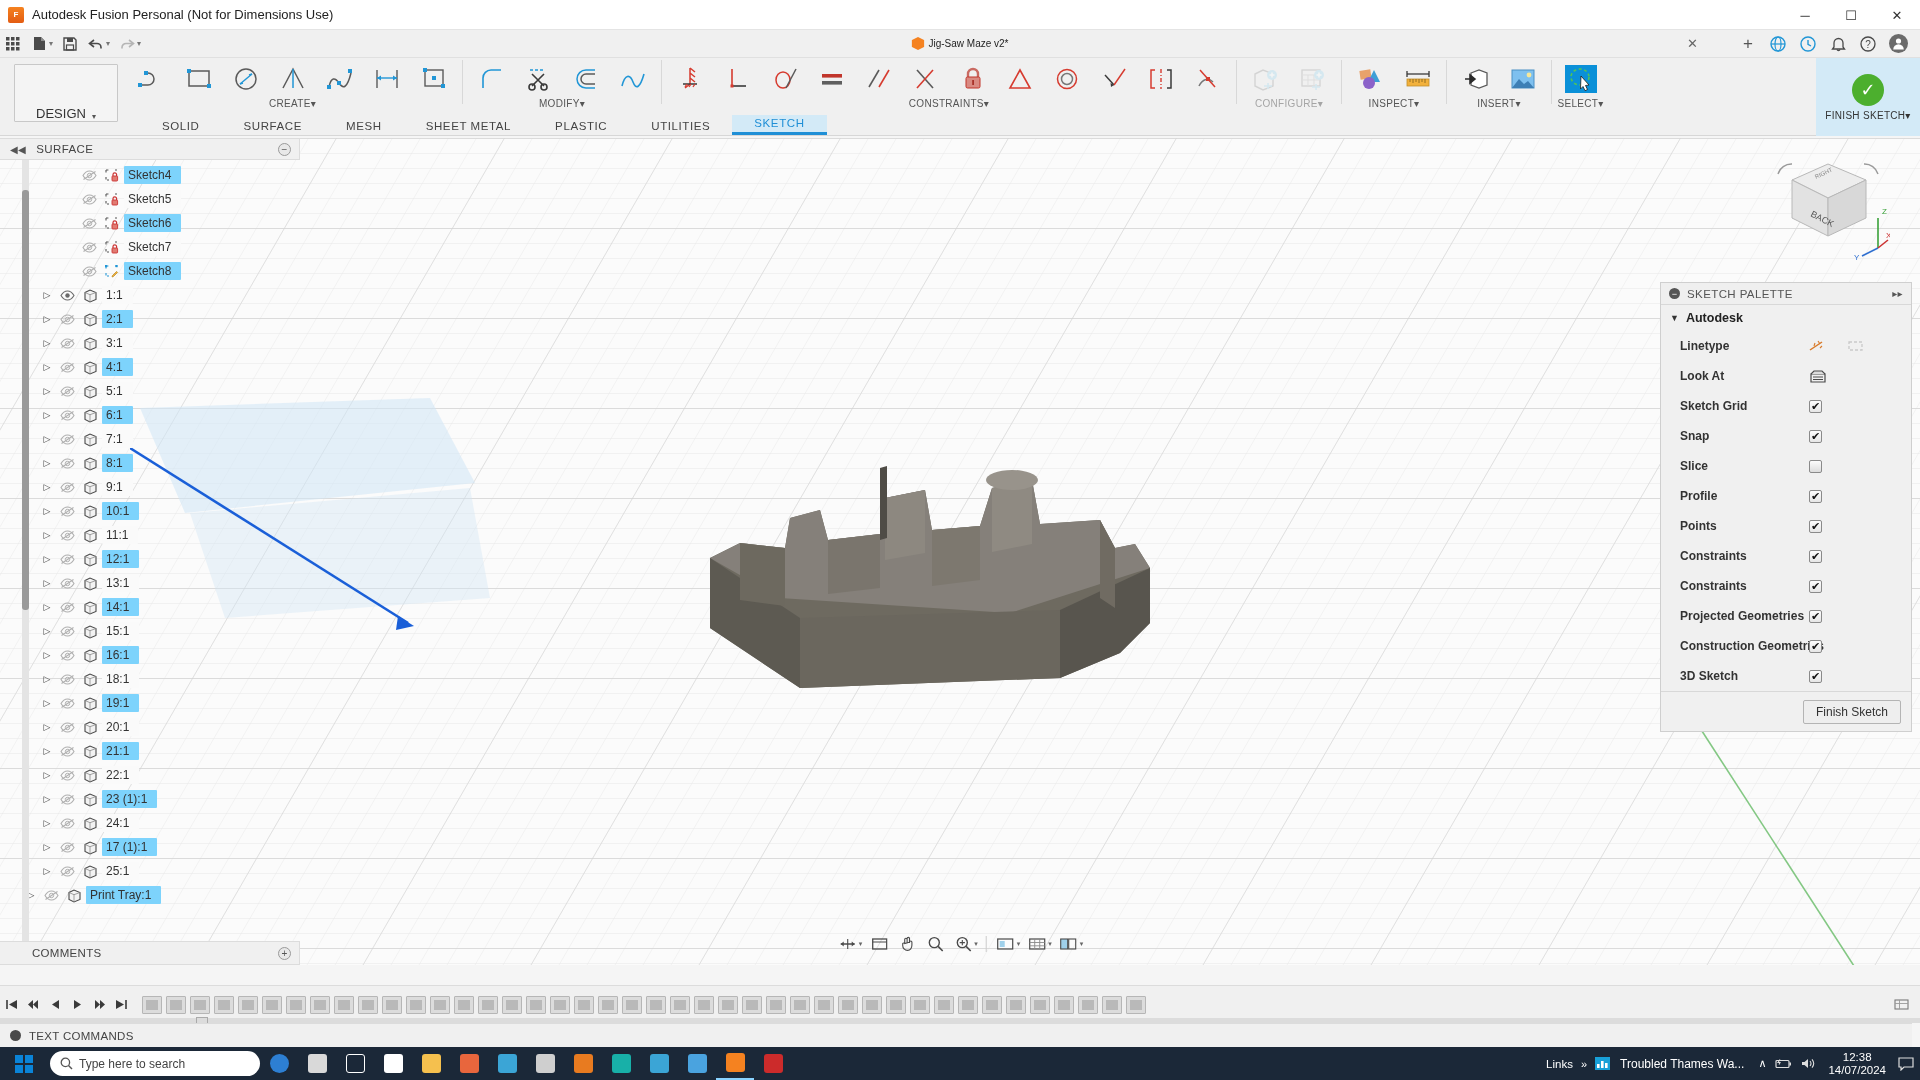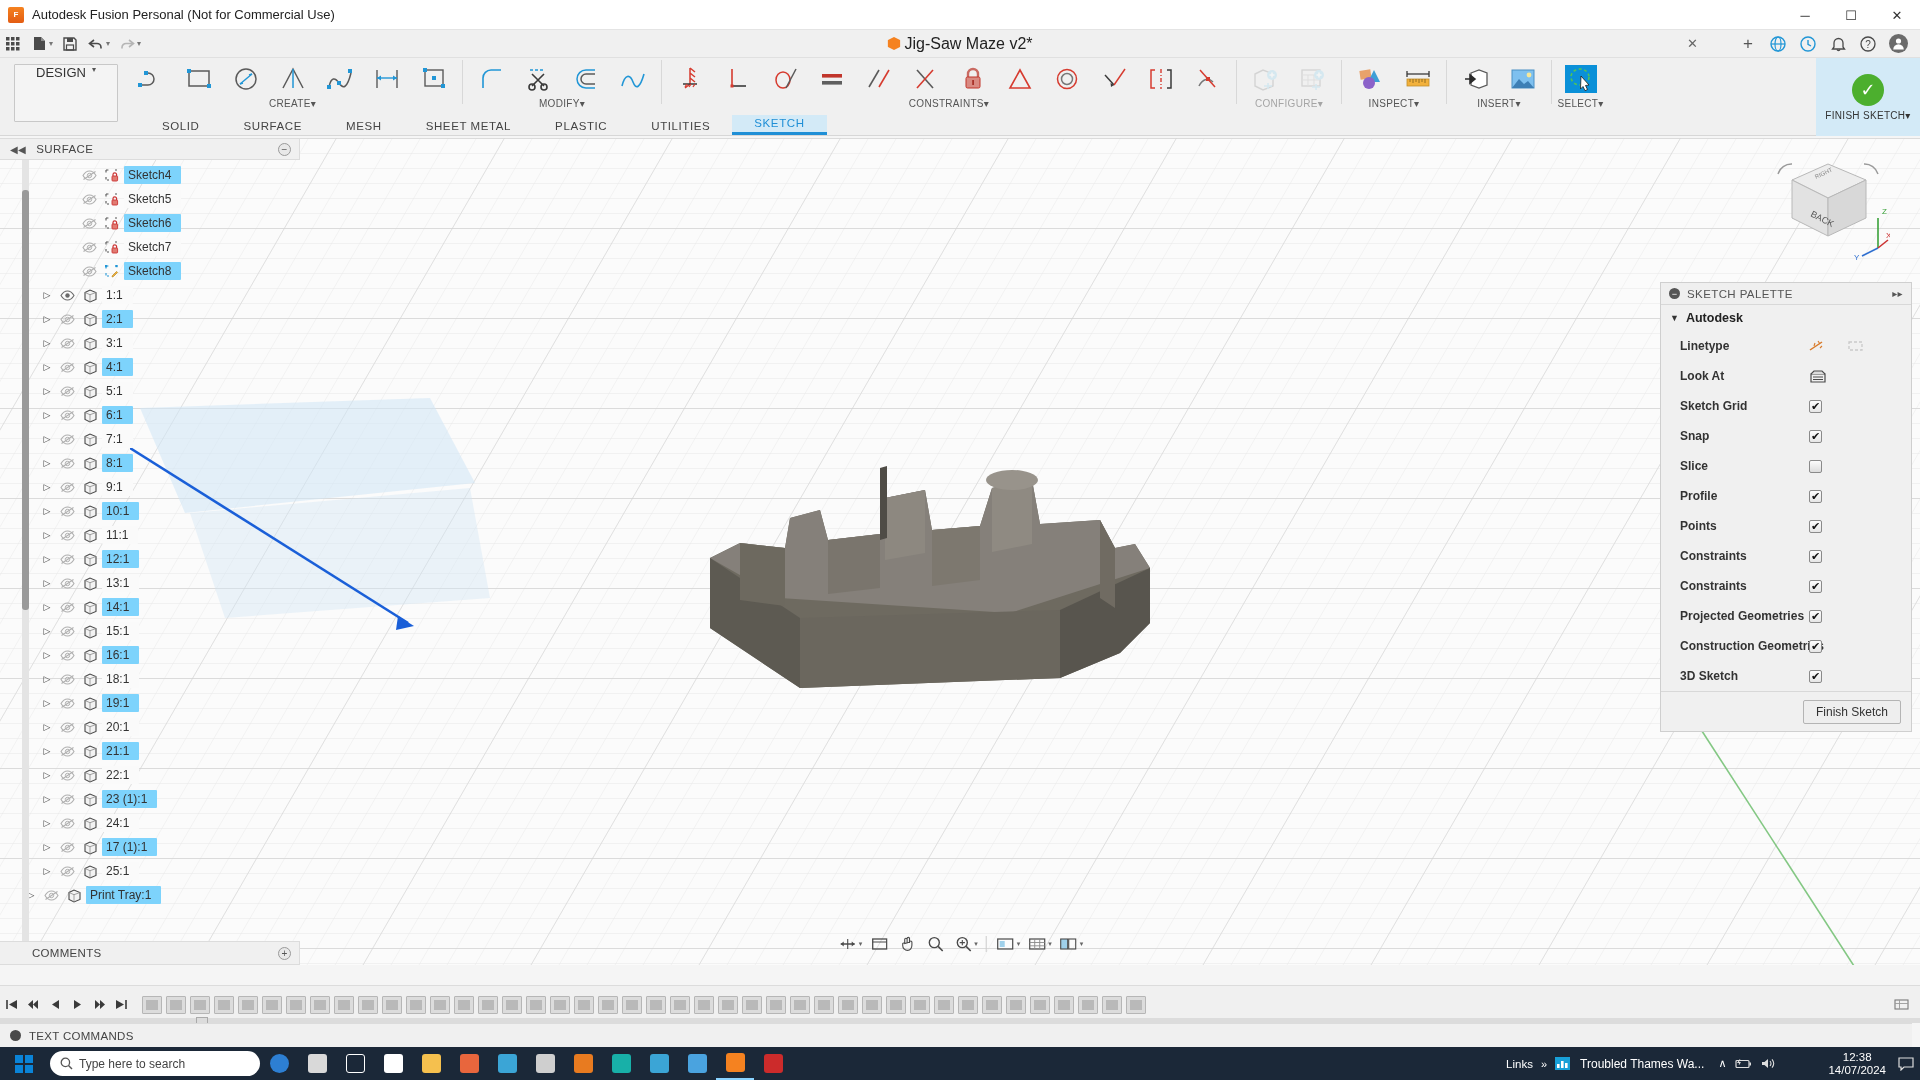--- a/index.html
+++ b/index.html
@@ -28,37 +28,37 @@
   
   #qat {
     height:28px; background:#f0f0f0; display:flex; align-items:center;
     position:relative; border-bottom:1px solid #e0e0e0;
   }
   .qat-item { width:26px;height:26px;display:flex;align-items:center;justify-content:center;
               color:#555; font-size:13px; }
   .qat-caret { font-size:8px; color:#777; margin-left:-3px; margin-right:4px; }
   #doc-tab {
     position:absolute; left:50%; transform:translateX(-50%);
-    display:flex; align-items:center; gap:4px; font-size:16px; color:#222;
+    display:flex; align-items:center; gap:4px; font-size:10px; color:#222;
   }
   #doc-tab .cube { width:13px;height:13px;background:#f58220;
       clip-path:polygon(50% 0,100% 25%,100% 75%,50% 100%,0 75%,0 25%); }
   #tab-close { position:absolute; right:222px; color:#666; font-size:13px; }
   .qat-right { position:absolute; right:8px; display:flex; align-items:center; gap:2px; }
   .qr-ico { width:28px;height:24px;display:flex;align-items:center;justify-content:center;
             color:#4a4a4a;font-size:14px; }
   .qr-ico.blue { color:#1f8fd6; }
   .avatar { width:19px;height:19px;border-radius:50%;background:#6b6b6b;color:#fff;
             font-size:10px;display:flex;align-items:center;justify-content:center; }
   
   #ribbon { height:78px; background:#f0f0f0; display:flex; position:relative;
             border-bottom:1px solid #d7d7d7; }
   #design-box {
     width:104px; margin:6px 6px 0 14px; height:58px; border:1px solid #c8c8c8;
-    background:#f4f4f4; display:flex; align-items:flex-start; justify-content:center;
+    background:#f4f4f4; display:flex; align-items:flex-end; justify-content:center;
     font-size:13px; color:#333; border-radius:1px;
   }
   #design-box .car { font-size:8px; margin-left:6px; color:#555; }
   #tabs-and-tools { flex:1; display:flex; flex-direction:column; }
   #tabrow { height:20px; display:flex; align-items:flex-end; padding-left:16px; gap:0px; }
   .rtab { font-size:11.5px; color:#444; letter-spacing:.6px; padding:2px 22px 3px;
           white-space:nowrap; }
   .rtab.active { color:#1f8fd6; background:#d3eaf7; border-bottom:3px solid #1f8fd6;
                  font-weight:normal; }
   #toolrow { flex:1; display:flex; align-items:flex-start; padding-left:4px; position:relative; }
@@ -174,29 +174,29 @@
   
   #taskbar { position:absolute; left:0; right:0; bottom:0; height:33px;
      background:#1b2838; display:flex; align-items:center; color:#fff; font-size:12px; }
   #start { width:48px;height:33px;display:flex;align-items:center;justify-content:center; }
   #searchbox { width:210px;height:25px;background:#fff;border-radius:13px;
      display:flex;align-items:center;gap:6px;padding:0 10px;color:#444;font-size:12px;
      margin-left:2px; }
   .tb-ico { width:38px;height:33px;display:flex;align-items:center;justify-content:center; }
   .tb-ico .sq { width:19px;height:19px;border-radius:3px; }
   #tray { margin-left:auto; display:flex; align-items:center; gap:8px; padding-right:6px; }
-  #clock { text-align:center; line-height:13px; font-size:11.5px; padding:0 4px;margin-left:40px; }
+  #clock { text-align:center; line-height:13px; font-size:11.5px; padding:0 4px; }
   .tb-active { border-bottom:2px solid #8ad3ff; }
 </style>
 </head>
 <body>
 
 <div id="titlebar">
   <div id="app-icon">F</div>
-  <div id="app-title">Autodesk Fusion Personal (Not for Commercial Use)</div>
+  <div id="app-title">Autodesk Fusion Personal (Not for Dimensions Use)</div>
   <div class="win-btns">
     <div class="win-btn">─</div>
     <div class="win-btn">☐</div>
     <div class="win-btn close">✕</div>
   </div>
 </div>
 
 <div id="qat">
   <div class="qat-item">
     <svg width="14" height="14" viewBox="0 0 14 14">

